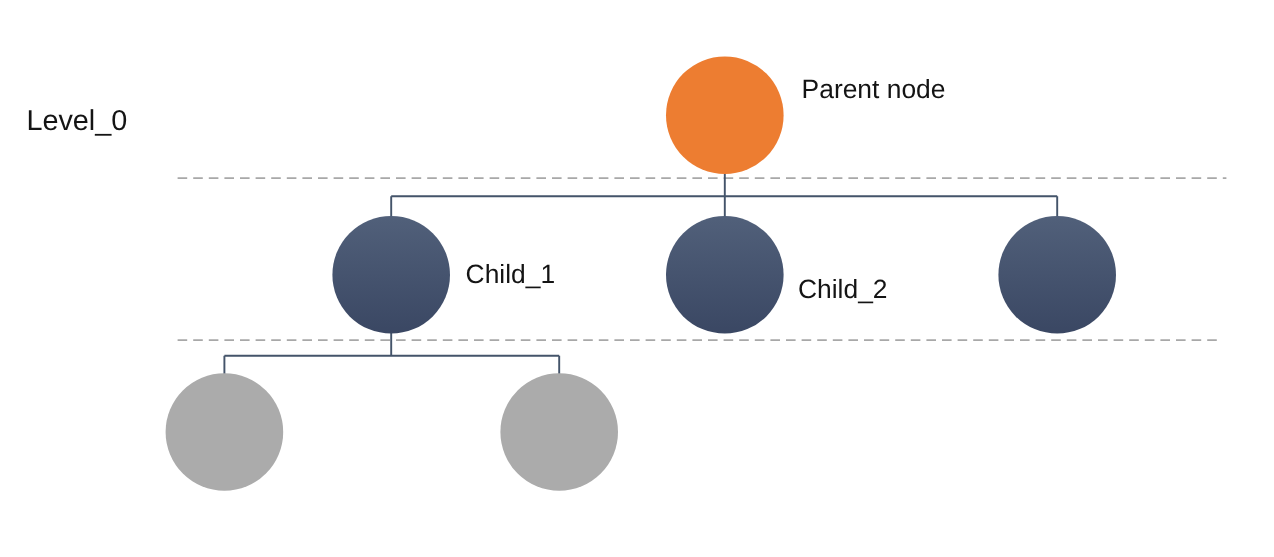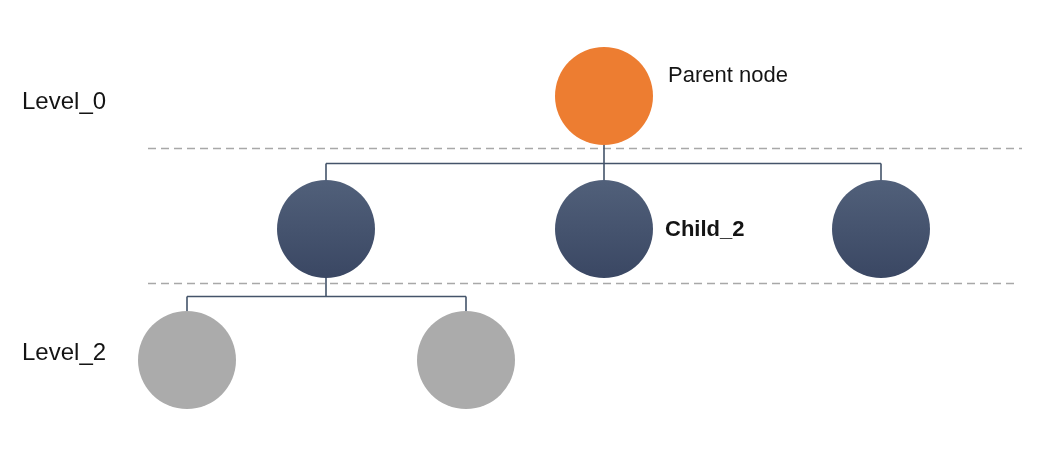--- a/index.html
+++ b/index.html
@@ -64,28 +64,28 @@
 
     <line x1="148" y1="148.5" x2="1022" y2="148.5" stroke-width="1.4" stroke-dasharray="8 5" stroke="#A8A8A8"></line>
     <line x1="148" y1="283.5" x2="1017" y2="283.5" stroke-width="1.4" stroke-dasharray="8 5" stroke="#A8A8A8"></line>
 
     <path d="M604 145 L604 163.5 M326 163.5 L881 163.5 M326 163.5 L326 182 M604 163.5 L604 182 M881 163.5 L881 182" fill="none" stroke-width="1.6" stroke="#44546A"></path>
 
     <path d="M326 277 L326 296.5 M187 296.5 L466 296.5 M187 296.5 L187 313 M466 296.5 L466 313" fill="none" stroke-width="1.6" stroke="#44546A"></path>
   </svg>
 
   <div class="level-label" style="top:87px;">Level_0</div>
-  <div class="level-label" style="top:338px;">Level_2</div>
 
   <div class="node-circle parent-fill" style="left:555px; top:47px;"></div>
   <div class="node-label" style="left:668px; top:57px; width:132px;">Parent node</div>
 
   <div class="node-circle child-fill" style="left:277px; top:180px;"></div>
+  <div class="node-label single" style="left:388px; top:210px;">Child_1</div>
 
   <div class="node-circle child-fill" style="left:555px; top:180px;"></div>
-  <div class="node-label single" style="left:665px; top:210px;font-weight:bold;">Child_2</div>
+  <div class="node-label single" style="left:665px; top:222px;">Child_2</div>
 
   <div class="node-circle child-fill" style="left:832px; top:180px;"></div>
 
   <div class="node-circle grandchild-fill" style="left:138px; top:311px;"></div>
   <div class="node-circle grandchild-fill" style="left:417px; top:311px;"></div>
 
 </div>
 
 </body></html>

